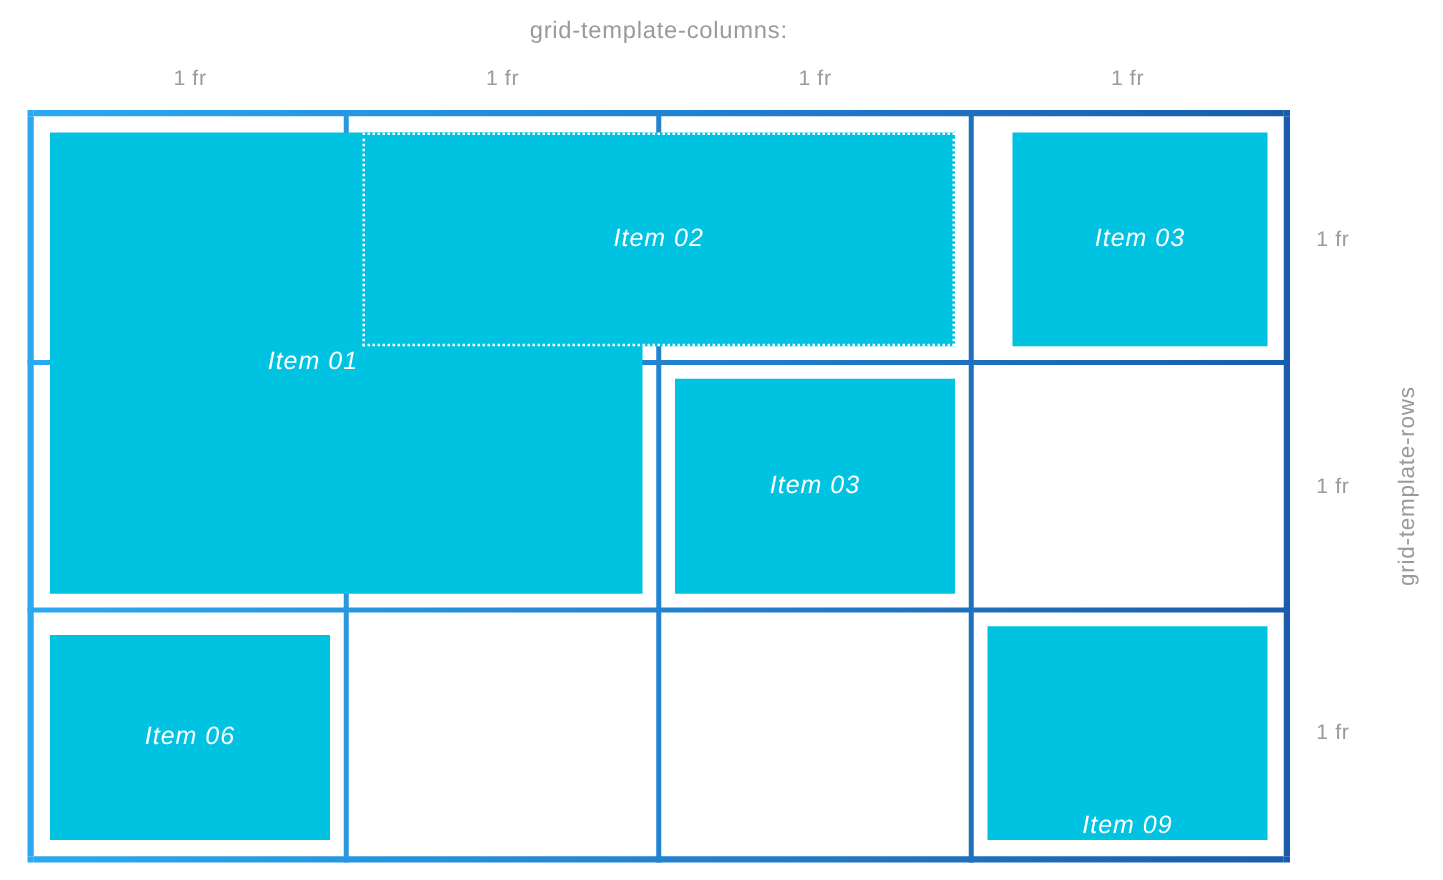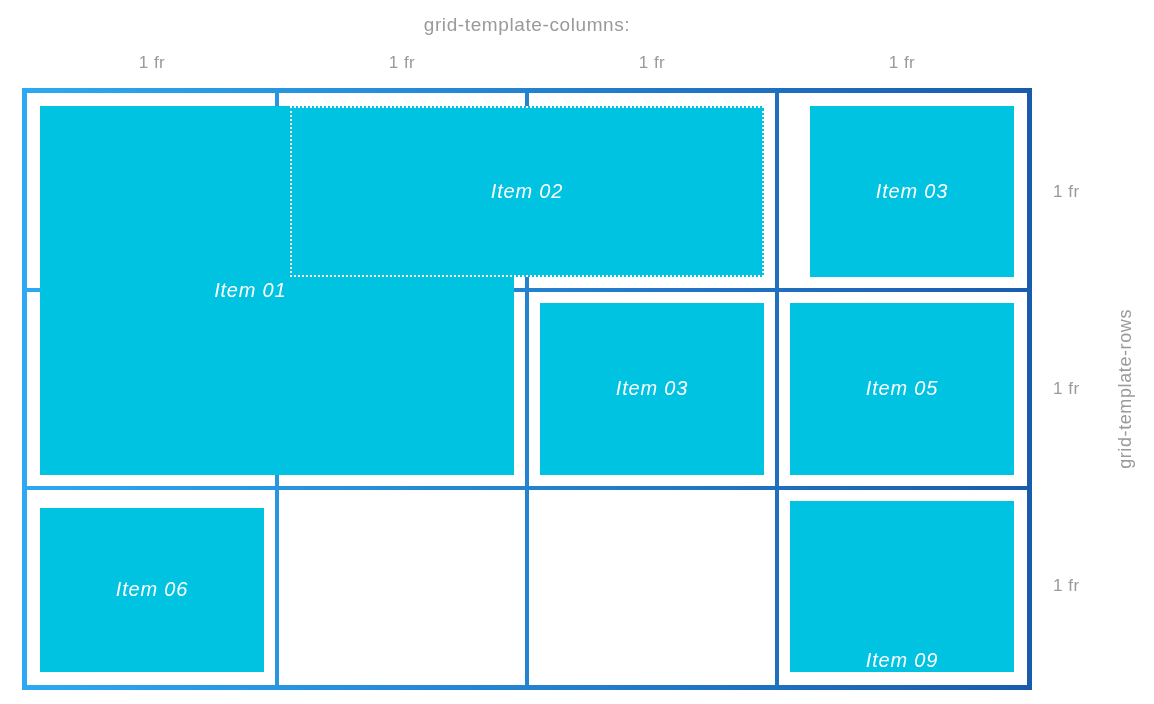--- a/index.html
+++ b/index.html
@@ -147,23 +147,20 @@
         </div>
         <div class="grid-item dashed" style="grid-area: 1 / 2 / 2 / 4;">
           <div class="item-label">Item 02</div>
         </div>
         <div class="grid-item" style="grid-area: 1 / 4 / 2 / 5; margin-left: 33px;">
           <div class="item-label">Item 03</div>
         </div>
         <div class="grid-item" style="grid-area: 2 / 3 / 3 / 4;">
           <div class="item-label">Item 03</div>
         </div>
-        <div class="grid-item" style="grid-area: 2 / 4 / 3 / 5;">
-          <div class="item-label">Item 05</div>
-        </div>
         <div class="grid-item" style="grid-area: 3 / 1 / 4 / 2; margin-top: 20px;">
           <div class="item-label">Item 06</div>
         </div>
         <div class="grid-item" style="grid-area: 3 / 4 / 4 / 5; align-items: flex-end;">
           <div class="item-label">Item 09</div>
         </div>
       </div>
   <div class="grid-line-v" style="left: 25%; background: rgb(41, 151, 224);"></div>
       <div class="grid-line-v" style="left: 50%; background: rgb(36, 131, 207);"></div>
       <div class="grid-line-v" style="left: 75%; background: rgb(31, 112, 189);"></div>

